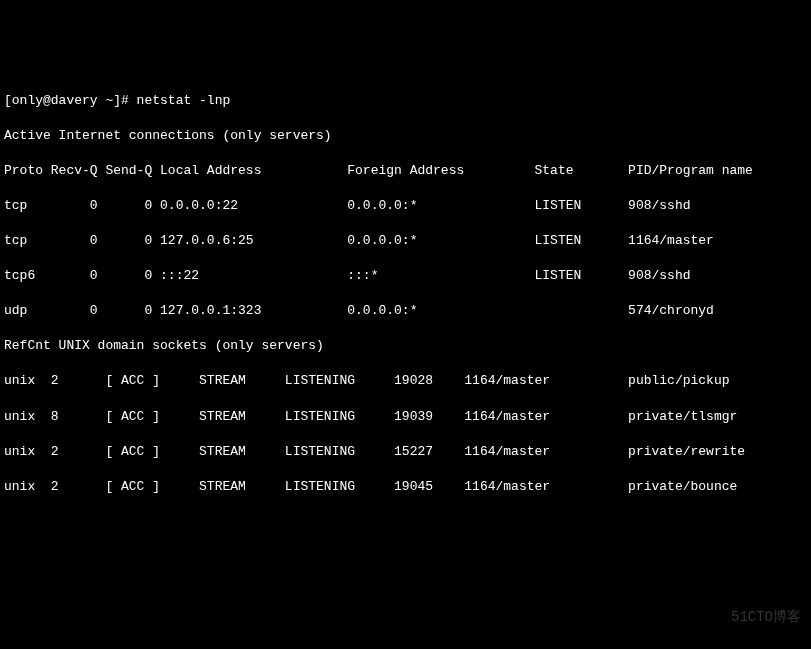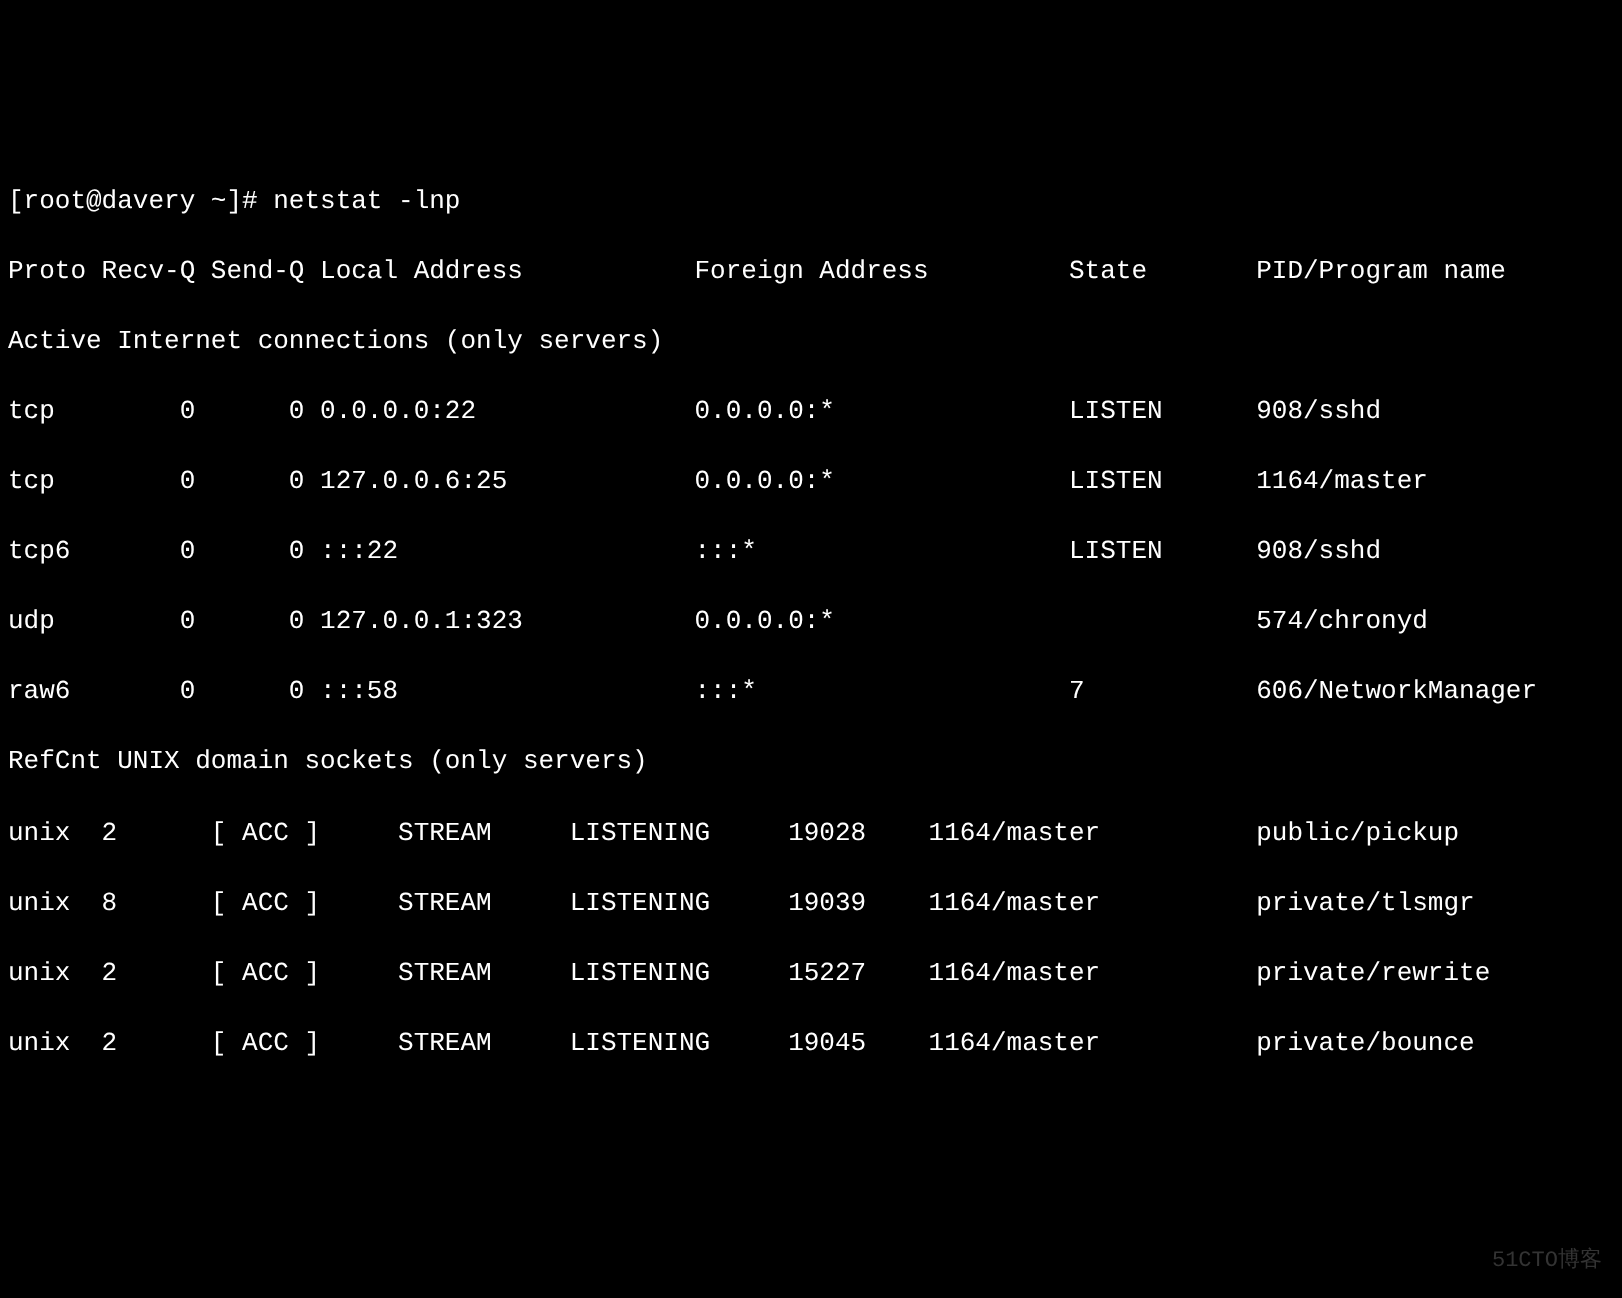--- a/index.html
+++ b/index.html
@@ -15,45 +15,44 @@
       line-height: 1.35;
       padding: 4px;
       white-space: pre;
       width: 811px;
       height: 649px;
       overflow: hidden;
       position: relative;
     }
     .watermark {
       position: absolute;
-      bottom: 10px;
+      bottom: 22px;
       right: 10px;
       color: #666666;
-      font-size: 11px;
+      font-size: 14px;
       opacity: 0.5;
       margin-top: 44px;
     }
     .line {
       display: block;
     }
   </style>
 </head>
 <body>
 
 
 
 <div>
-<span class="line">[root@davery ~]# netstat -lnp</span>
+<span class="line">[only@davery ~]# netstat -lnp</span>
+<span class="line">Active Internet connections (only servers)</span>
 <span class="line">Proto Recv-Q Send-Q Local Address           Foreign Address         State       PID/Program name</span>
-<span class="line">Active Internet connections (only servers)</span>
 <span class="line">tcp        0      0 0.0.0.0:22              0.0.0.0:*               LISTEN      908/sshd</span>
 <span class="line">tcp        0      0 127.0.0.6:25            0.0.0.0:*               LISTEN      1164/master</span>
 <span class="line">tcp6       0      0 :::22                   :::*                    LISTEN      908/sshd</span>
 <span class="line">udp        0      0 127.0.0.1:323           0.0.0.0:*                           574/chronyd</span>
-<span class="line">raw6       0      0 :::58                   :::*                    7           606/NetworkManager</span>
 <span class="line">RefCnt UNIX domain sockets (only servers)</span>
 <span class="line">unix  2      [ ACC ]     STREAM     LISTENING     19028    1164/master          public/pickup</span>
 <span class="line">unix  8      [ ACC ]     STREAM     LISTENING     19039    1164/master          private/tlsmgr</span>
 <span class="line">unix  2      [ ACC ]     STREAM     LISTENING     15227    1164/master          private/rewrite</span>
 <span class="line">unix  2      [ ACC ]     STREAM     LISTENING     19045    1164/master          private/bounce</span>
 
 
 
 
 

